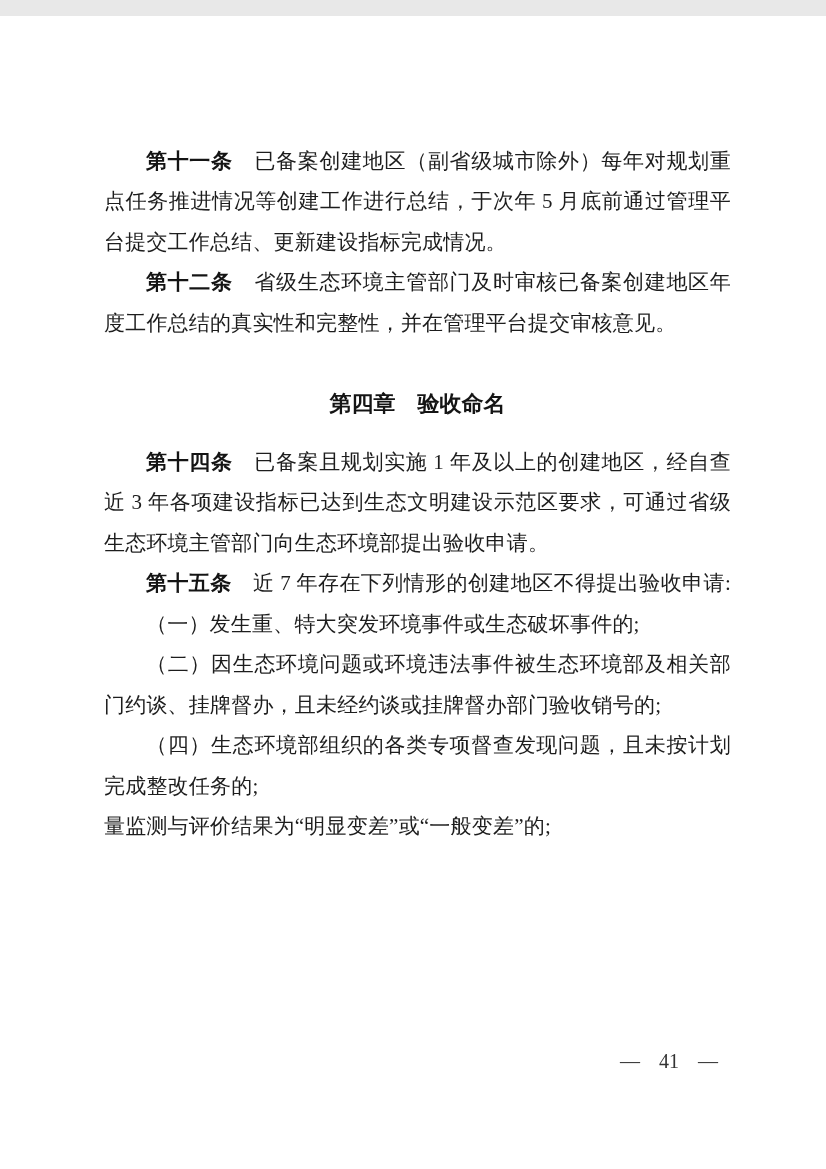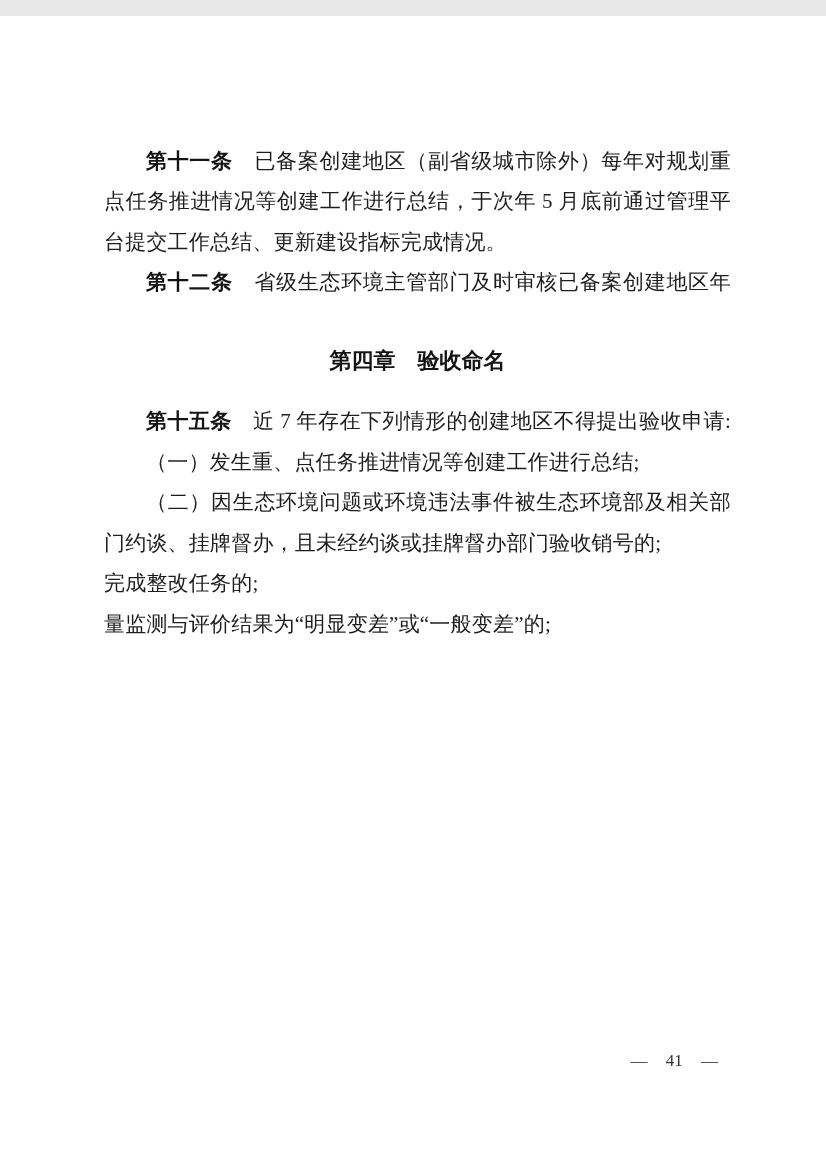--- a/index.html
+++ b/index.html
@@ -36,79 +36,86 @@
     text-align: justify;
     text-align-last: justify;
     text-justify: inter-character;
   }
   .num {
     font-family: "Liberation Sans", "DejaVu Sans", sans-serif;
     font-weight: 700;
     color: #141414;
   }
   .chapter {
-    font-family: Liberation Mono, monospace;
+    font-family: Liberation Serif, serif;
     font-weight: 700;
     font-size: 22px;
     line-height: 40.5px;
     text-align: center;
     color: #141414;
     margin-top: 40.5px;
     margin-bottom: 17.5px;
   }
   .page-number {
     position: absolute;
     top: 1032px;
     right: 108px;
-    font-size: 17px;
+    font-size: 20px;
     line-height: 26px;
     color: #333333;
     word-spacing: 14px;
     font-family: "Liberation Serif", "DejaVu Serif", serif;
   }
 </style>
 </head>
 <body>
 
 <div class="page">
   <div class="content">
 
     <div class="para">
       <div class="line fill indent"><span class="num">第十一条</span><span>　已备案创建地区（副省级城市除外）每年对规划重</span></div>
       <div class="line fill">点任务推进情况等创建工作进行总结，于次年 5 月底前通过管理平</div>
       <div class="line">台提交工作总结、更新建设指标完成情况。</div>
     </div>
 
     <div class="para">
       <div class="line fill indent"><span class="num">第十二条</span><span>　省级生态环境主管部门及时审核已备案创建地区年</span></div>
+      <div class="line">度工作总结的真实性和完整性，并在管理平台提交审核意见。</div>
     </div>
 
     <div class="para">
     </div>
 
     <div class="chapter">第四章　验收命名</div>
 
+    <div class="para">
+      <div class="line fill indent"><span class="num">第十四条</span><span>　已备案且规划实施 1 年及以上的创建地区，经自查</span></div>
+      <div class="line fill">近 3 年各项建设指标已达到生态文明建设示范区要求，可通过省级</div>
+      <div class="line">生态环境主管部门向生态环境部提出验收申请。</div>
+    </div>
 
     <div class="para">
       <div class="line fill indent"><span class="num">第十五条</span><span>　近 7 年存在下列情形的创建地区不得提出验收申请:</span></div>
     </div>
 
     <div class="para">
-      <div class="line indent">（一）发生重、点任务推进情况等创建工作进行总结;</div>
+      <div class="line indent">（一）发生重、特大突发环境事件或生态破坏事件的;</div>
     </div>
 
     <div class="para">
       <div class="line fill indent">（二）因生态环境问题或环境违法事件被生态环境部及相关部</div>
       <div class="line">门约谈、挂牌督办，且未经约谈或挂牌督办部门验收销号的;</div>
     </div>
 
     <div class="para">
     </div>
 
     <div class="para">
+      <div class="line fill indent">（四）生态环境部组织的各类专项督查发现问题，且未按计划</div>
       <div class="line">完成整改任务的;</div>
     </div>
 
     <div class="para">
       <div class="line">量监测与评价结果为“明显变差”或“一般变差”的;</div>
     </div>
 
   </div>
 
   <div class="page-number">— 41 —</div>

